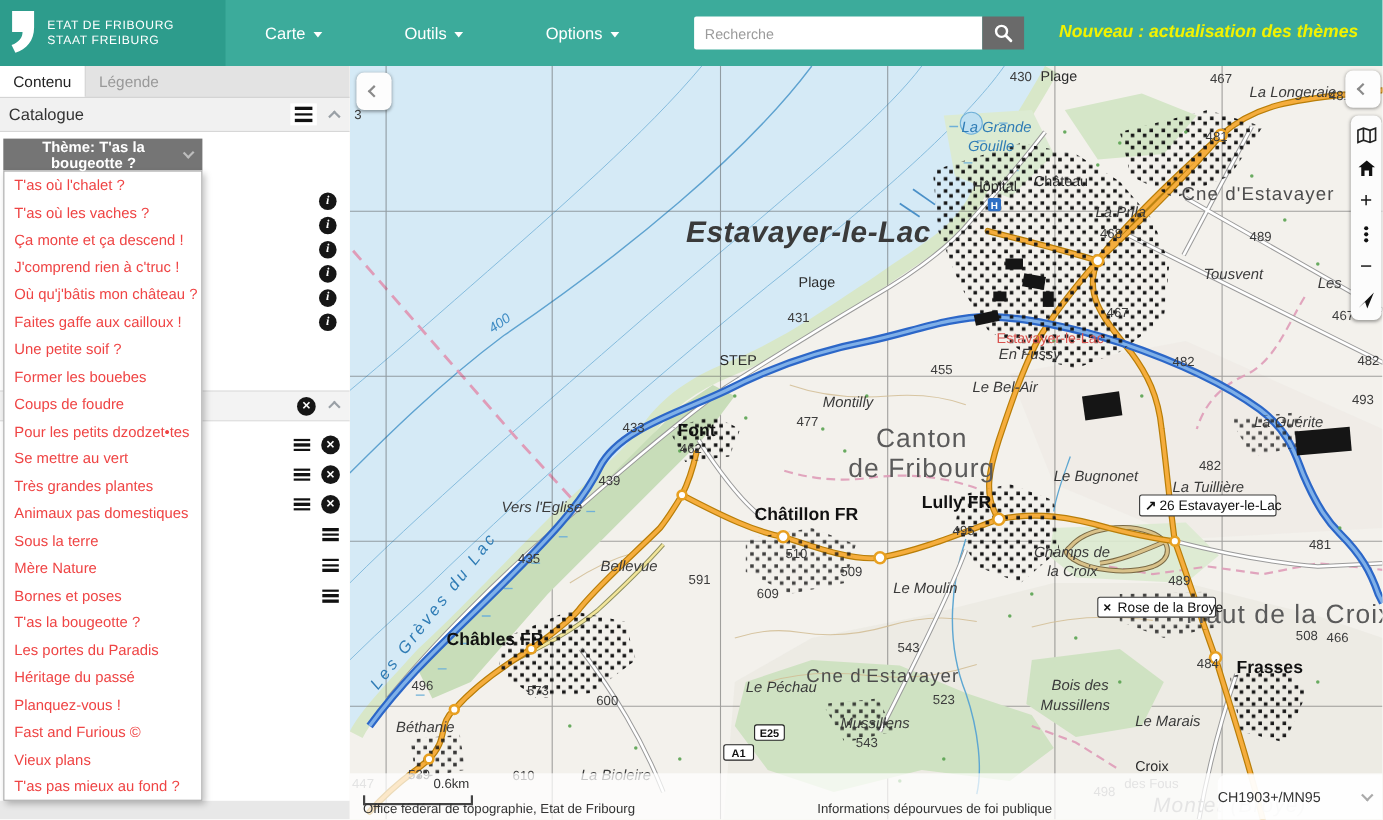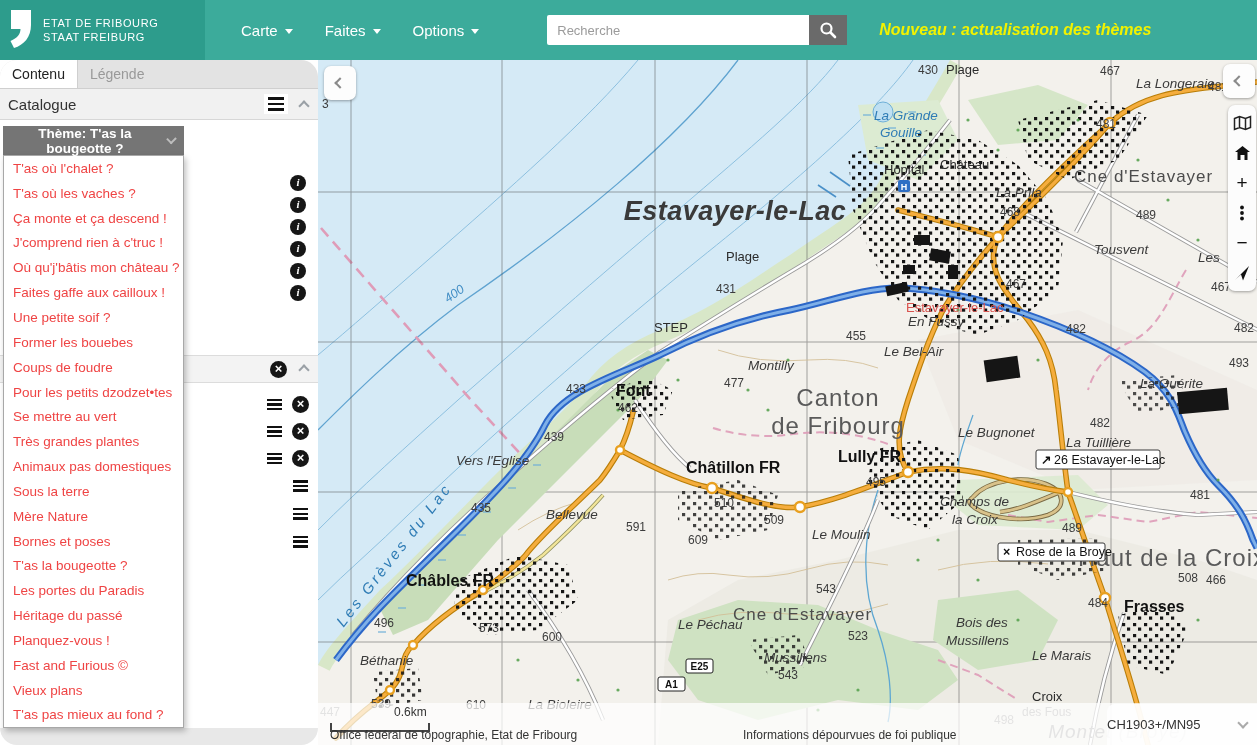--- a/index.html
+++ b/index.html
@@ -5,31 +5,31 @@
   * { margin:0; padding:0; box-sizing:border-box; }
   html,body { width:1257px; height:745px; overflow:hidden; background:#fff;
     font-family:"Liberation Sans", sans-serif; }
   .app { position:relative; width:1257px; height:745px; }
 
   
   .hdr { position:absolute; top:0; left:0; width:1257px; height:60px; background:#3cab9b; display:flex; align-items:center; }
   .logo-block { width:205px; height:60px; background:#2d9c8c; display:flex; align-items:center; padding-left:8px; flex:none; }
   .logo-glyph { width:26px; height:40px; margin-right:9px; }
   .brand { color:#fff; font-size:11px; letter-spacing:.6px; line-height:14px; }
-  .menus { display:flex; margin-left:20px; }
+  .menus { display:flex; margin-left:20px;gap:43px; }
   .menu-item { color:#fff; font-size:15px; padding:10px 16px; cursor:pointer; display:flex; align-items:center; gap:7px; }
   .caret { width:0; height:0; border-left:4.5px solid transparent; border-right:4.5px solid transparent; border-top:5px solid #fff; margin-top:2px; }
   .search-wrap { display:flex; margin-left:52px; }
   .search-input { width:262px; height:30px; border:none; padding:0 10px; font-size:13px; color:#333; border-radius:2px 0 0 2px; outline:none; }
   .search-input::placeholder { color:#9b9b9b; }
   .search-btn { width:38px; height:30px; background:#6a6a6a; border:none; cursor:pointer; display:flex; align-items:center; justify-content:center; }
   .notice { margin-left:32px; color:#f2f200; font-size:16px; font-style:italic; font-weight:bold; }
 
   
-  .sidebar { position:absolute; top:60px; left:0; width:318px; height:685px; background:#fff; overflow:hidden;border-radius:17px; }
+  .sidebar { position:absolute; top:60px; left:0; width:318px; height:685px; background:#fff; overflow:hidden; }
   .tabs { position:absolute; top:0; left:0; right:0; height:29px; background:#e3e3e3; border-bottom:1px solid #cfcfcf; display:flex; }
   .tab { padding:6px 12px; font-size:14px; color:#999; cursor:pointer; }
   .tab.active { background:#fff; color:#222; border-right:1px solid #cfcfcf; }
   .cat-bar { position:absolute; top:29px; left:0; right:0; height:31px; background:#f1f1f1; border-bottom:1px solid #d7d7d7; display:flex; align-items:center; }
   .cat-label { font-size:15px; color:#333; margin-left:8px; flex:1; }
   .hamb-box { background:#fff; padding:3px 4px; margin-right:12px; cursor:pointer; }
   .hamb { display:flex; flex-direction:column; gap:2.5px; width:16px; }
   .hamb i { display:block; height:2.8px; background:#111; }
   .chev { display:inline-block; width:8px; height:8px; border-right:2.4px solid #9aa0a6; border-bottom:2.4px solid #9aa0a6; }
   .chev.up { transform:rotate(-135deg); }
@@ -99,21 +99,21 @@
         <div>ETAT DE FRIBOURG</div>
         <div>STAAT FREIBURG</div>
       </div>
     </div>
     <nav class="menus">
       <div class="menu-item">
           <span>Carte</span>
           <span class="caret"></span>
         </div>
       <div class="menu-item">
-          <span>Faites</span>
+          <span>Outils</span>
           <span class="caret"></span>
         </div>
       <div class="menu-item">
           <span>Options</span>
           <span class="caret"></span>
         </div>
     </nav>
     <div class="search-wrap">
       <input class="search-input" type="text" placeholder="Recherche" style="">
       <button class="search-btn">

